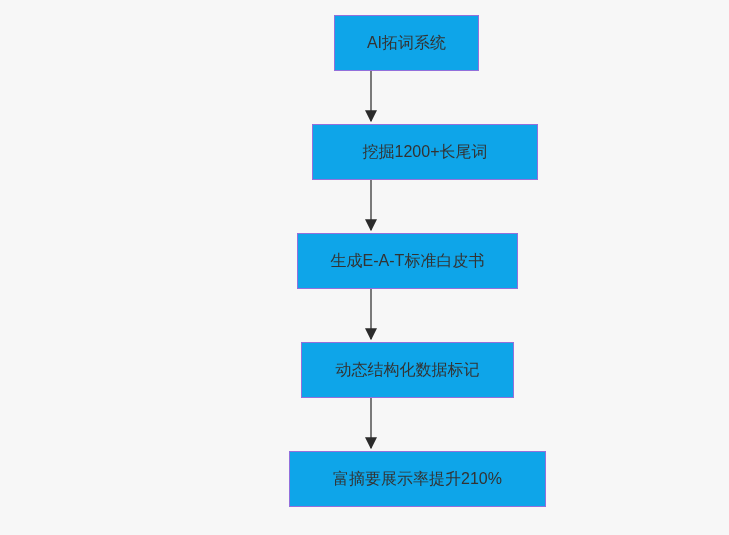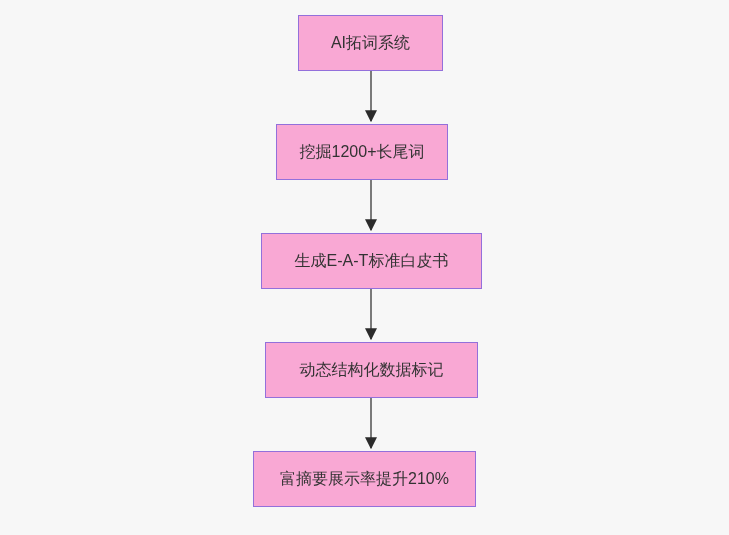--- a/index.html
+++ b/index.html
@@ -19,37 +19,38 @@
     position: absolute;
     left: 0;
     top: 0;
     width: 729px;
     height: 535px;
     pointer-events: none;
   }
   .flow-node {
     position: absolute;
     box-sizing: border-box;
-    background: #f9a8d4;
+    background: #0ea5e9;
     border: 1.5px solid #9370db;
     color: #333333;
     font-size: 16px;
     line-height: 1;
     display: flex;
     align-items: center;
     justify-content: center;
     text-align: center;
     white-space: nowrap;
+    margin-left: 36px;
   }
   
   .node-1 { left: 298px; top: 15px;  width: 145px; height: 56px; }
-  .node-2 { left: 276px; top: 124px; width: 172px; height: 56px; }
+  .node-2 { left: 276px; top: 124px; width: 226px; height: 56px; }
   .node-3 { left: 261px; top: 233px; width: 221px; height: 56px; }
   .node-4 { left: 265px; top: 342px; width: 213px; height: 56px; }
-  .node-5 { left: 253px; top: 451px; width: 223px; height: 56px; }
+  .node-5 { left: 253px; top: 451px; width: 257px; height: 56px; }
 </style>
 </head>
 <body>
 
 <div class="canvas">
 
   <svg class="edges-layer" width="729" height="535" viewBox="0 0 729 535" xmlns="http://www.w3.org/2000/svg">
     <defs>
       <marker id="arrowhead" viewBox="0 0 10 10" refX="9" refY="5" markerWidth="7.5" markerHeight="9" orient="auto">
         <path d="M0,0 L10,5 L0,10 z" fill="#2b2b2b"></path>

